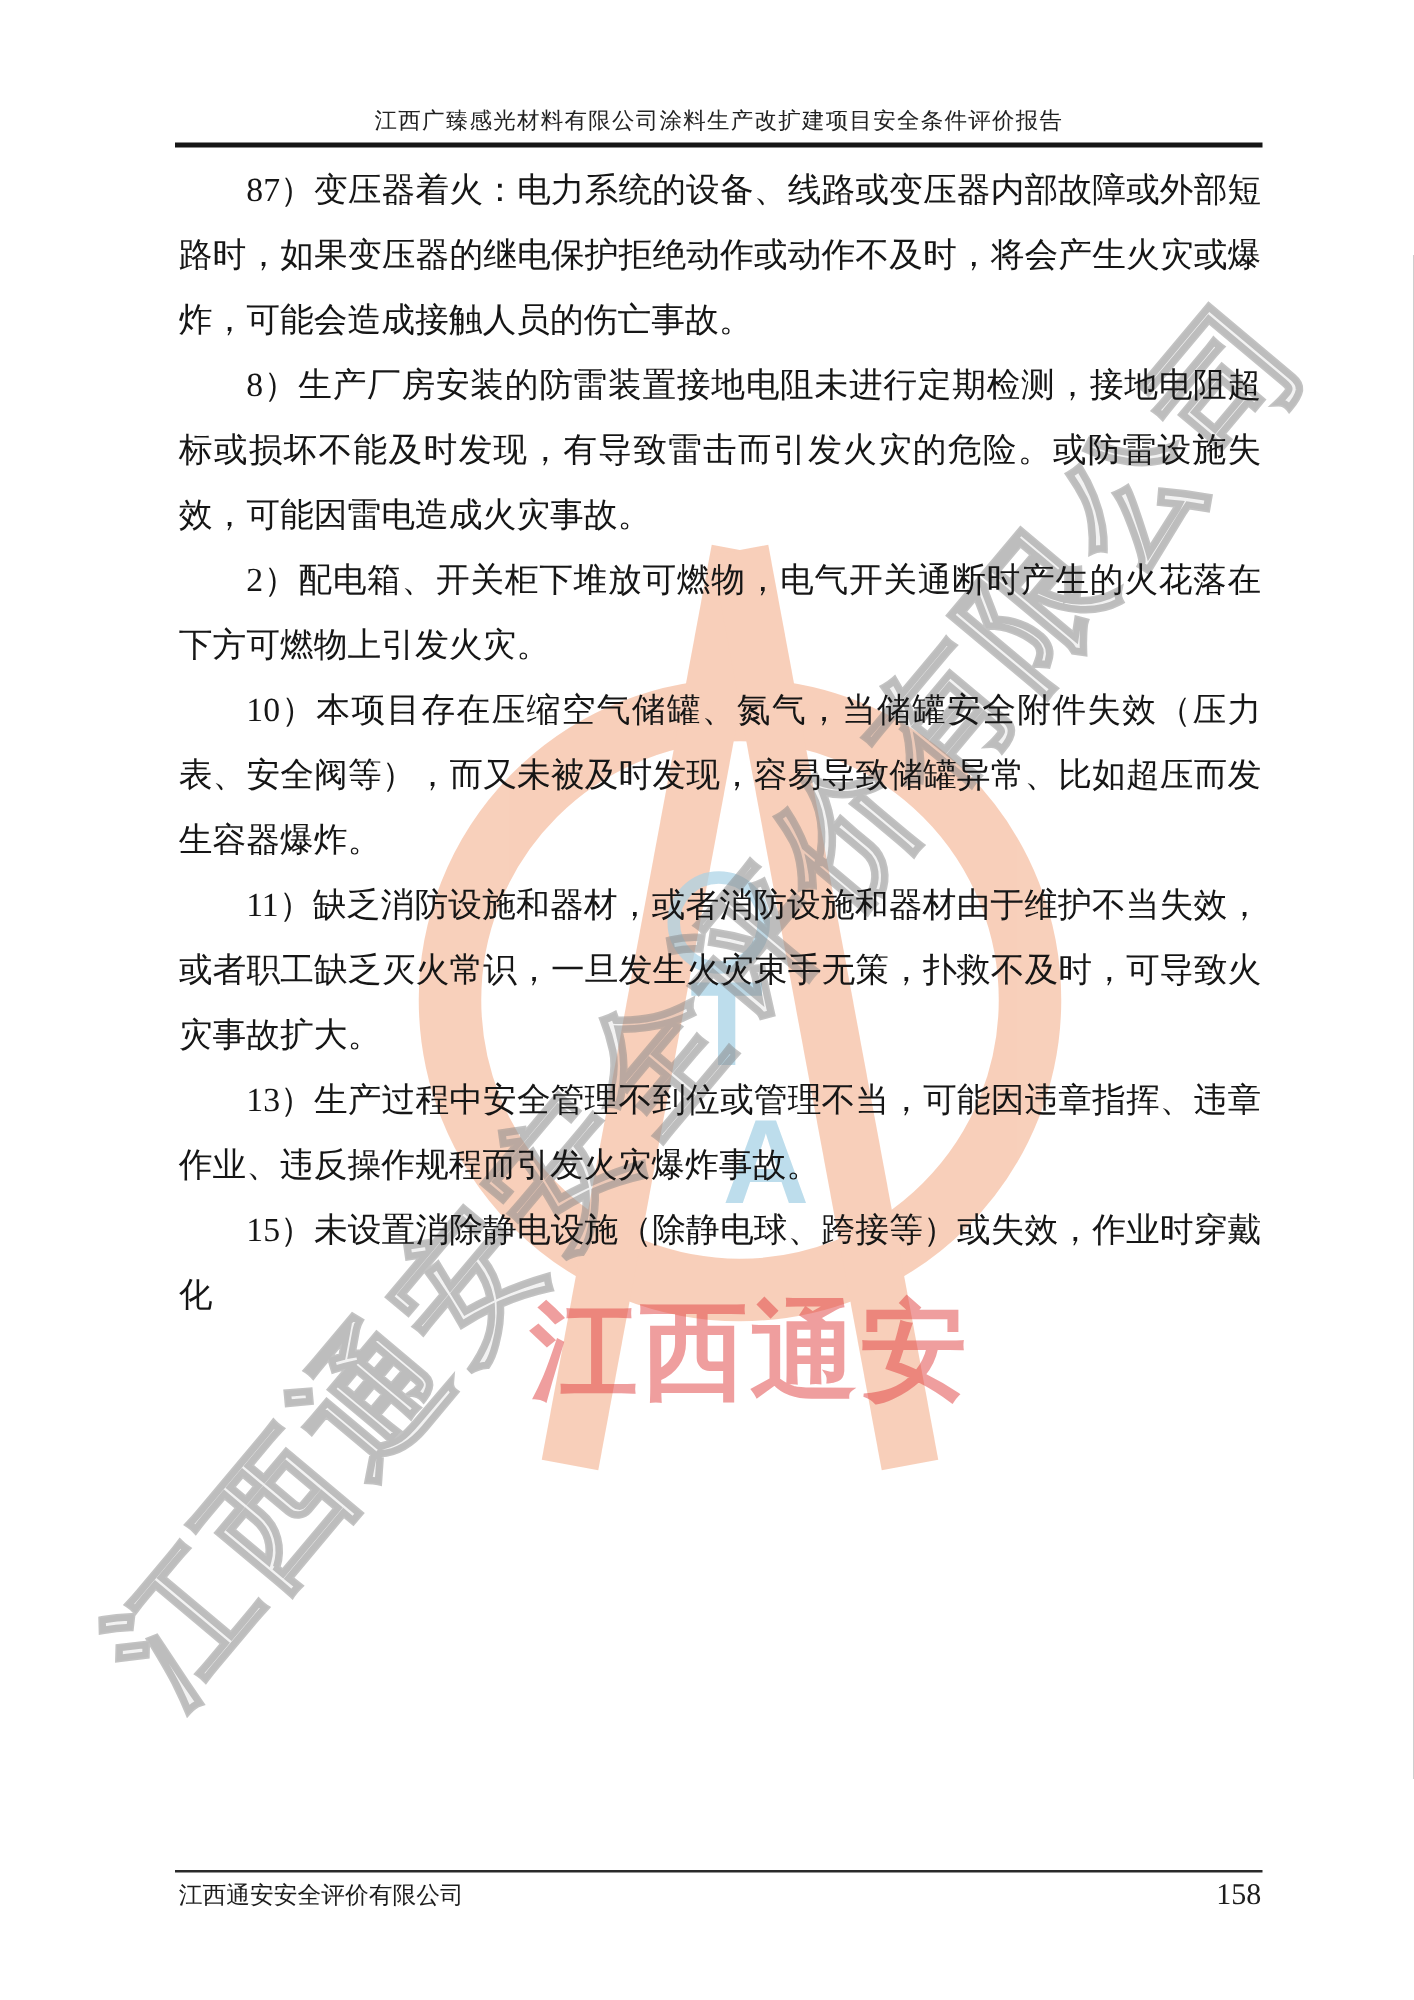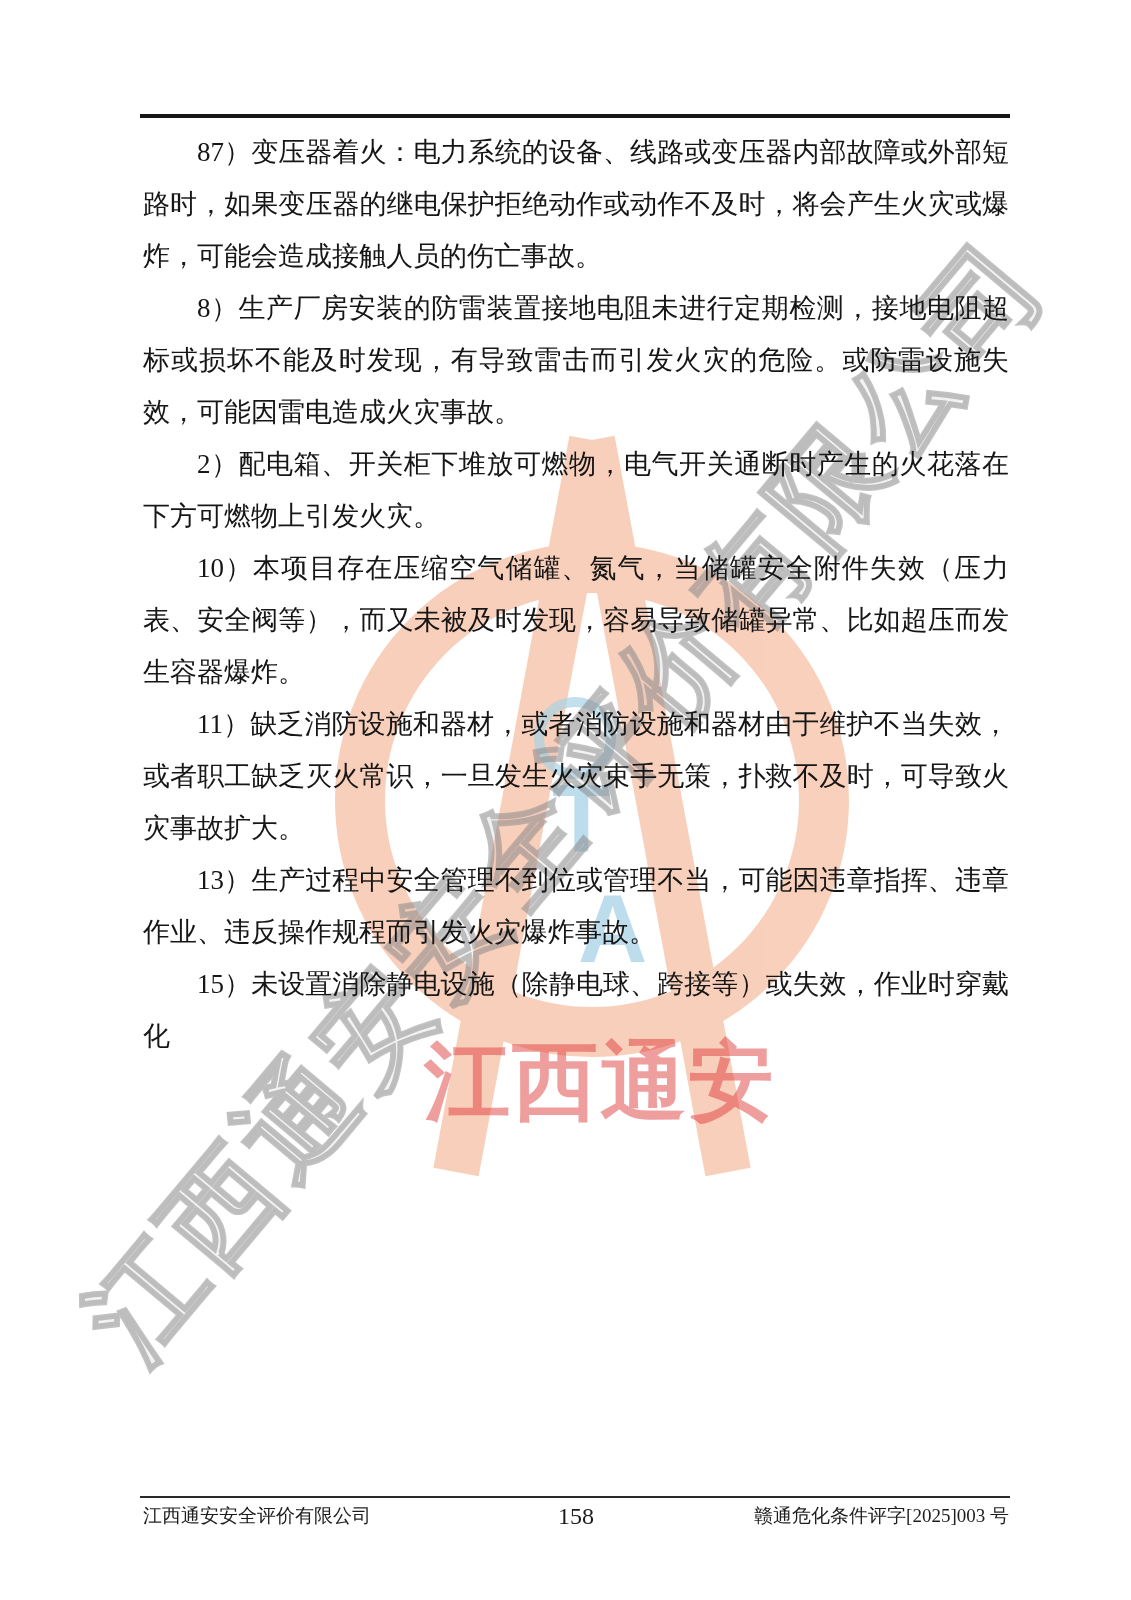--- a/index.html
+++ b/index.html
@@ -72,33 +72,33 @@
       <text x="578" y="962" font-size="96" font-weight="bold" fill="#a8d2e6" opacity="0.75" font-family="Liberation Sans, DejaVu Sans, sans-serif">A</text>
     </svg>
 
     <div class="wm-diagonal">江西通安安全评价有限公司</div>
 
     <div class="wm-red">江西通安</div>
   </div>
 
   <div class="content">
 
+    <div class="header-title">江西广臻感光材料有限公司涂料生产改扩建项目安全条件评价报告</div>
     <div class="header-rule"></div>
 
     <div class="body-text">
       <p>87）变压器着火：电力系统的设备、线路或变压器内部故障或外部短路时，如果变压器的继电保护拒绝动作或动作不及时，将会产生火灾或爆炸，可能会造成接触人员的伤亡事故。</p>
       <p>8）生产厂房安装的防雷装置接地电阻未进行定期检测，接地电阻超标或损坏不能及时发现，有导致雷击而引发火灾的危险。或防雷设施失效，可能因雷电造成火灾事故。</p>
       <p>2）配电箱、开关柜下堆放可燃物，电气开关通断时产生的火花落在下方可燃物上引发火灾。</p>
       <p>10）本项目存在压缩空气储罐、氮气，当储罐安全附件失效（压力表、安全阀等），而又未被及时发现，容易导致储罐异常、比如超压而发生容器爆炸。</p>
       <p>11）缺乏消防设施和器材，或者消防设施和器材由于维护不当失效，或者职工缺乏灭火常识，一旦发生火灾束手无策，扑救不及时，可导致火灾事故扩大。</p>
       <p>13）生产过程中安全管理不到位或管理不当，可能因违章指挥、违章作业、违反操作规程而引发火灾爆炸事故。</p>
       <p>15）未设置消除静电设施（除静电球、跨接等）或失效，作业时穿戴化</p>
     </div>
 
     <div class="footer-rule"></div>
     <div class="footer">
       <span class="f-left">江西通安安全评价有限公司</span>
       <span class="f-center">158</span>
-      <span class="f-right">赣通危化条件评字[2025]003 号</span>
     </div>
 
   </div>
 </div>
 
 </body></html>

